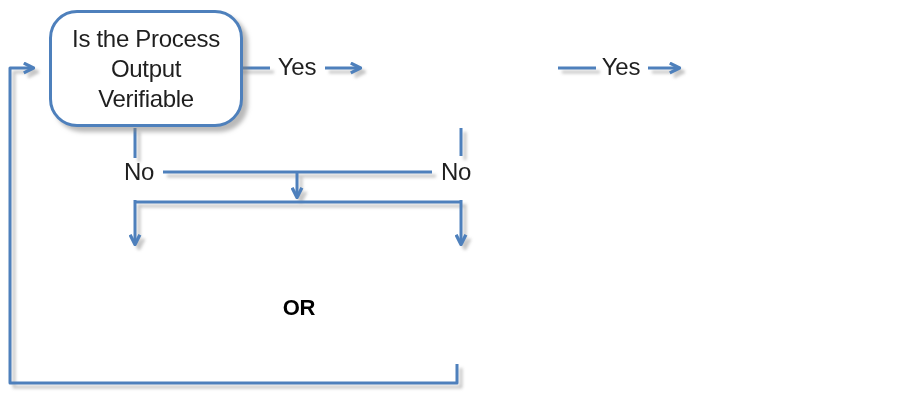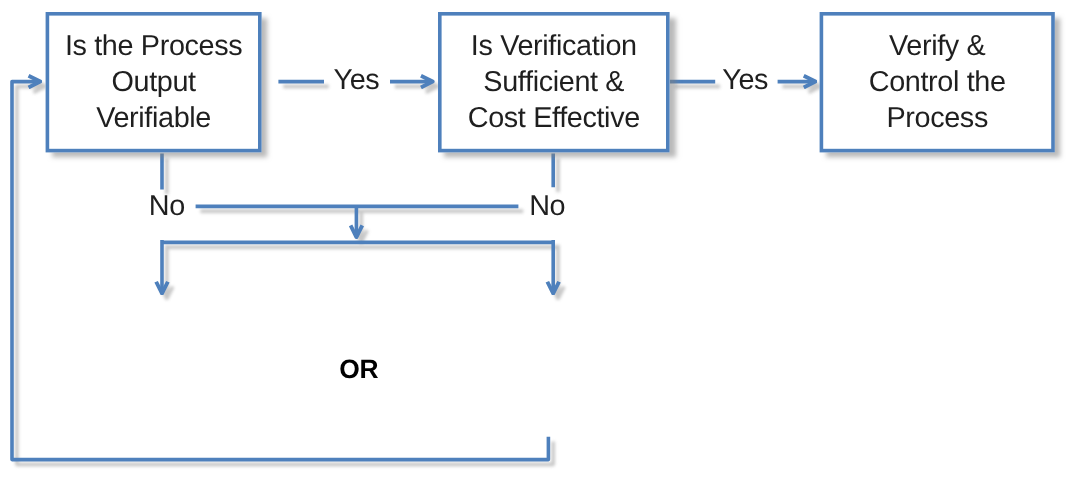--- a/index.html
+++ b/index.html
@@ -31,21 +31,21 @@
     box-sizing:border-box;
     background:var(--box_fill);
     border:3px solid var(--line);
     box-shadow:5px 5px 4px rgba(128,128,128,.55);
     display:flex;align-items:center;justify-content:center;
     text-align:center;
     color:var(--text);
     font-size:24px;line-height:30px;letter-spacing:-0.3px;
   }
   .node span{white-space:pre-line;}
-  #node-q1{left:38px;top:10px;width:180px;height:117px;}
+  #node-q1{left:49px;top:10px;width:194px;height:117px;border-radius:28px;}
   #node-q2{left:365px;top:10px;width:193px;height:117px;}
   #node-verify{left:683px;top:10px;width:196px;height:117px;}
   #node-validate{left:38px;top:251px;width:194px;height:114px;}
   #node-redesign{left:365px;top:248px;width:195px;height:117px;}
   .edge-label{
     position:absolute;
     transform:translate(-50%,-50%);
     color:var(--text);
     font-size:24px;line-height:20px;letter-spacing:-0.3px;
     white-space:nowrap;
@@ -85,31 +85,21 @@
 
     <path d="M457 364 V383 H10 V68 H33" marker-end="url(#arrow)"></path>
   </svg>
 
   <div class="node" id="node-q1">
     <span>Is the Process
 Output
 Verifiable</span>
   </div>
 
-  <div class="node" id="node-q2">
-    <span>Is Verification
-Sufficient &amp;
-Cost Effective</span>
-  </div>
 
-  <div class="node" id="node-verify">
-    <span>Verify &amp;
-Control the
-Process</span>
-  </div>
 
 
 
   <div class="edge-label" id="label-yes1">Yes</div>
   <div class="edge-label" id="label-yes2">Yes</div>
   <div class="edge-label" id="label-no1">No</div>
   <div class="edge-label" id="label-no2">No</div>
   <div class="edge-label" id="label-or">OR</div>
 
 </div>

